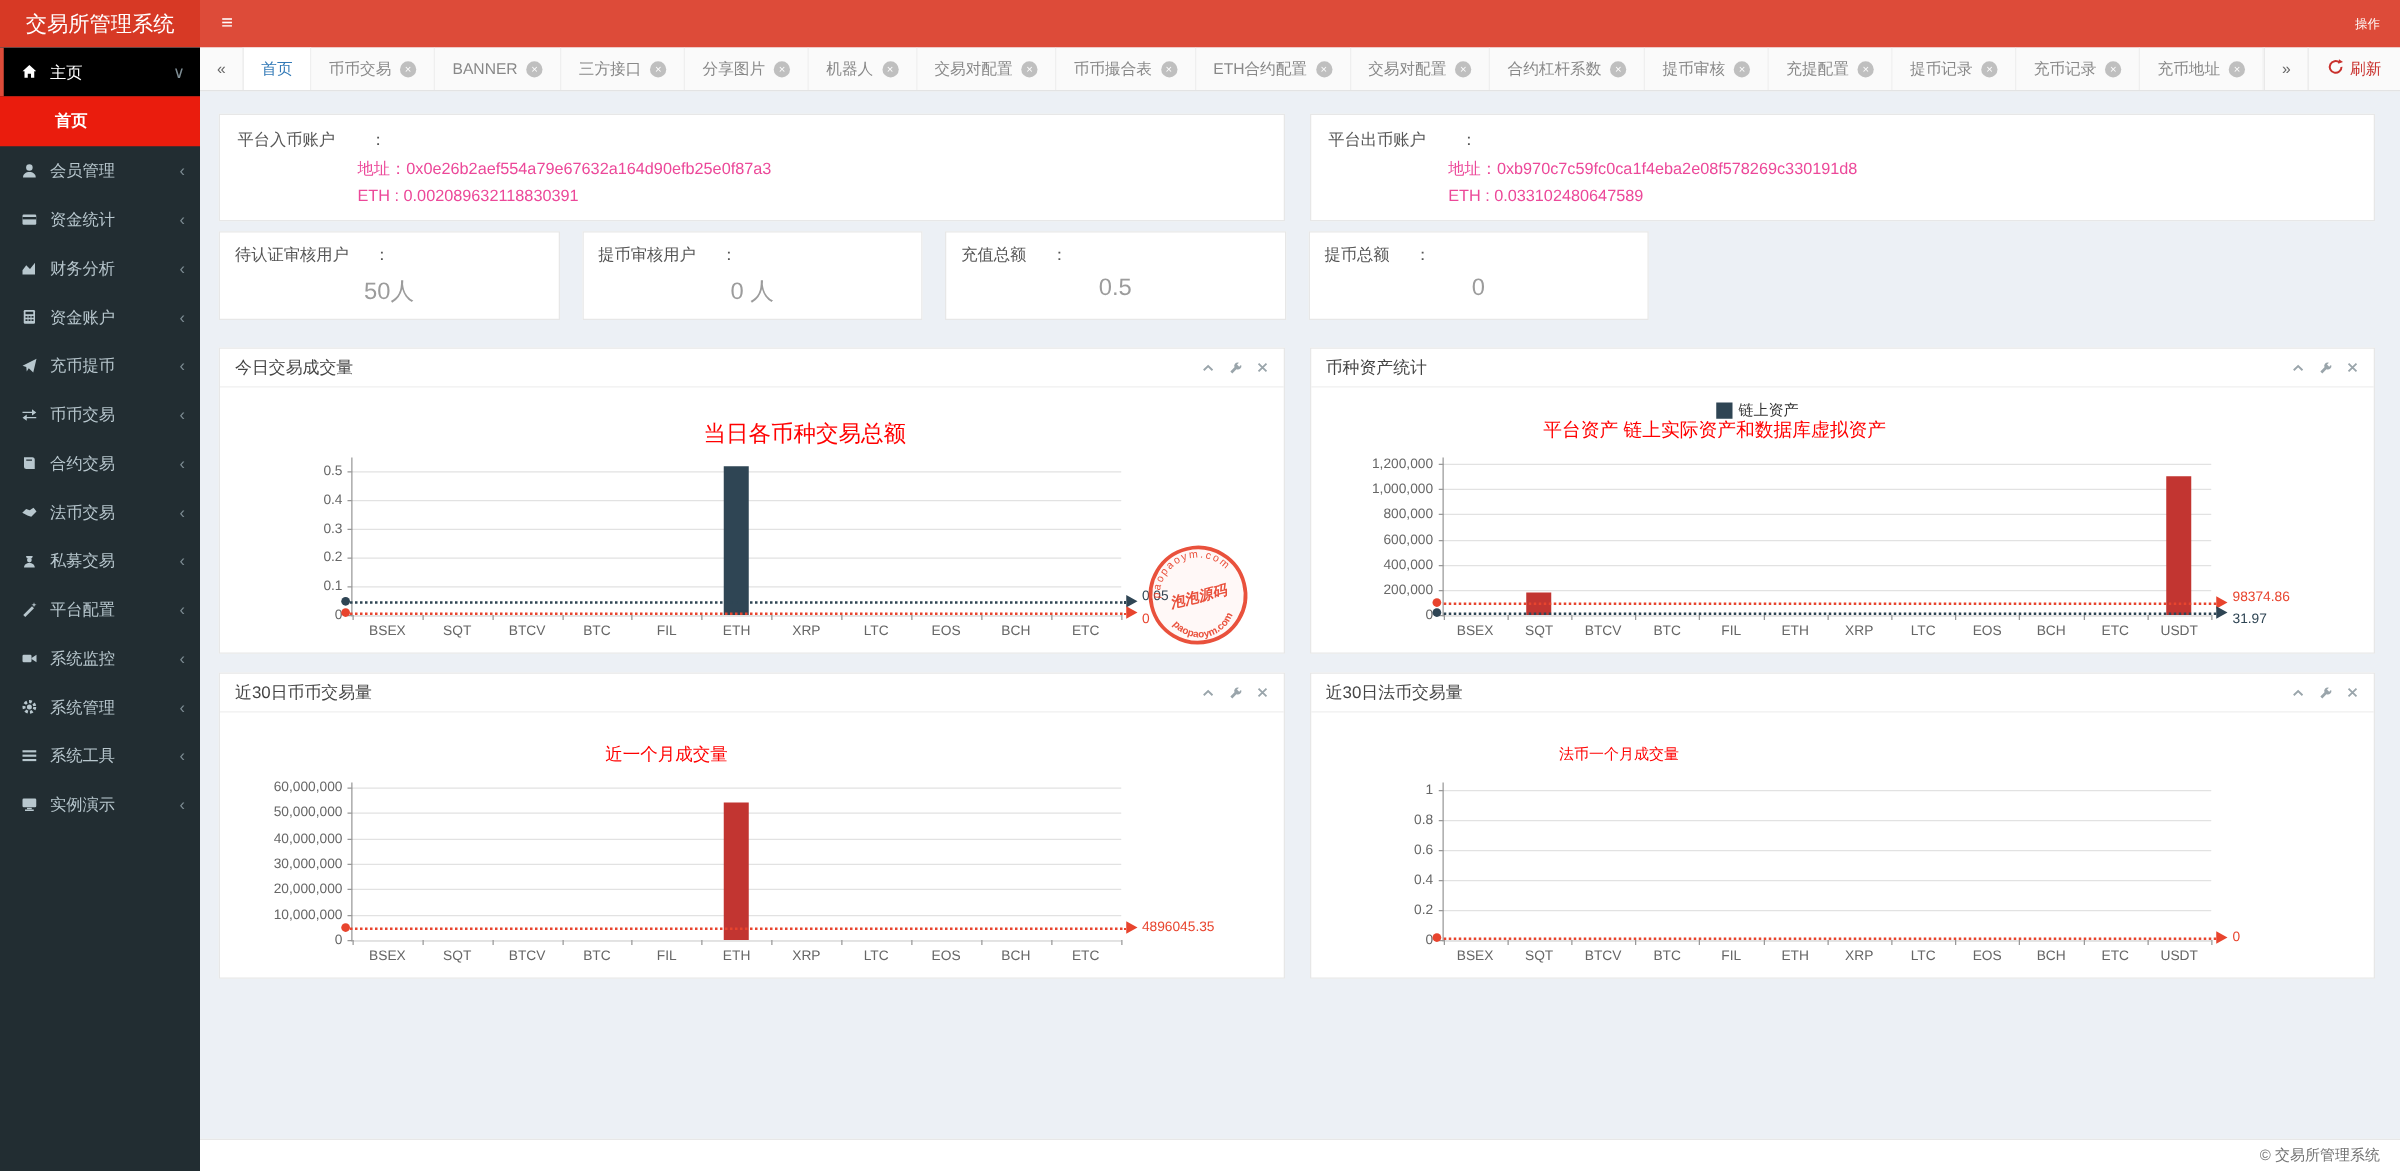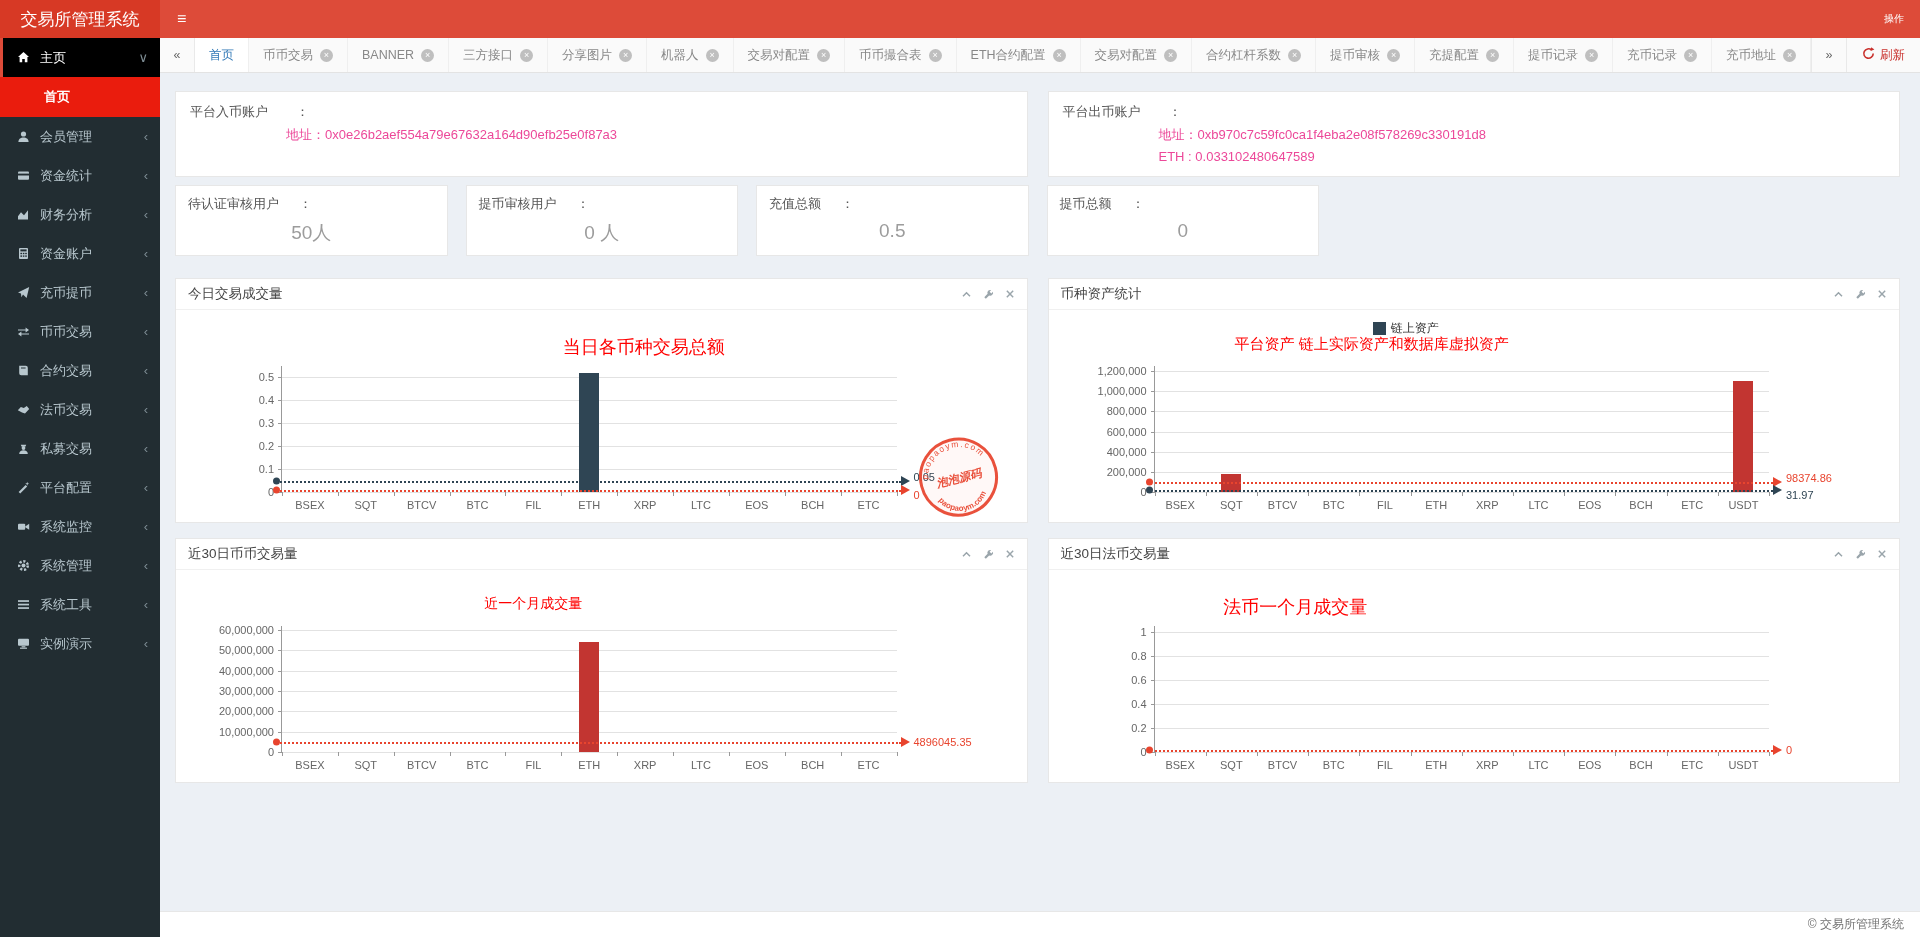--- a/index.html
+++ b/index.html
@@ -322,20 +322,21 @@
           </svg></span>
       <span>刷新</span>
     </span>
   </div>
 
   <main class="content">
     <div class="grid2" id="accounts">
         <div class="white account-box">
           <div>平台入币账户<span class="acc-colon">：</span></div>
           <div class="acc-line">地址：0x0e26b2aef554a79e67632a164d90efb25e0f87a3</div>
+          <div class="acc-line">ETH : 0.002089632118830391</div>
         </div>
         <div class="white account-box">
           <div>平台出币账户<span class="acc-colon">：</span></div>
           <div class="acc-line">地址：0xb970c7c59fc0ca1f4eba2e08f578269c330191d8</div>
           <div class="acc-line">ETH : 0.033102480647589</div>
         </div>
       </div>
     <div class="grid6" id="stats">
         <div class="white stat-box">
           <div class="stat-label">待认证审核用户<span class="stat-colon">：</span></div>
@@ -622,21 +623,21 @@
                 </svg>
               </span>
               <span>
                 <svg width="10" height="10" viewBox="0 0 11 11">
                   <path d="M2 2l7 7M9 2l-7 7" stroke="currentColor" stroke-width="1.6"></path>
                 </svg>
               </span>
             </span>
           </div>
           <div class="chart-body">
-            <div class="chart-annotation" style="left:28.999999999999996%;font-size:18px">法币一个月成交量</div>
+            <div class="chart-annotation" style="left:28.999999999999996%;font-size:12px">法币一个月成交量</div>
             <div class="plot">
               <div class="gridline" style="top:4.761904761904767%"></div>
               <div class="ydash" style="top:4.761904761904767%"></div>
               <span class="ytick" style="top:4.761904761904767%">1</span>
               <div class="gridline" style="top:23.809523809523814%"></div>
               <div class="ydash" style="top:23.809523809523814%"></div>
               <span class="ytick" style="top:23.809523809523814%">0.8</span>
               <div class="gridline" style="top:42.85714285714286%"></div>
               <div class="ydash" style="top:42.85714285714286%"></div>
               <span class="ytick" style="top:42.85714285714286%">0.6</span>

